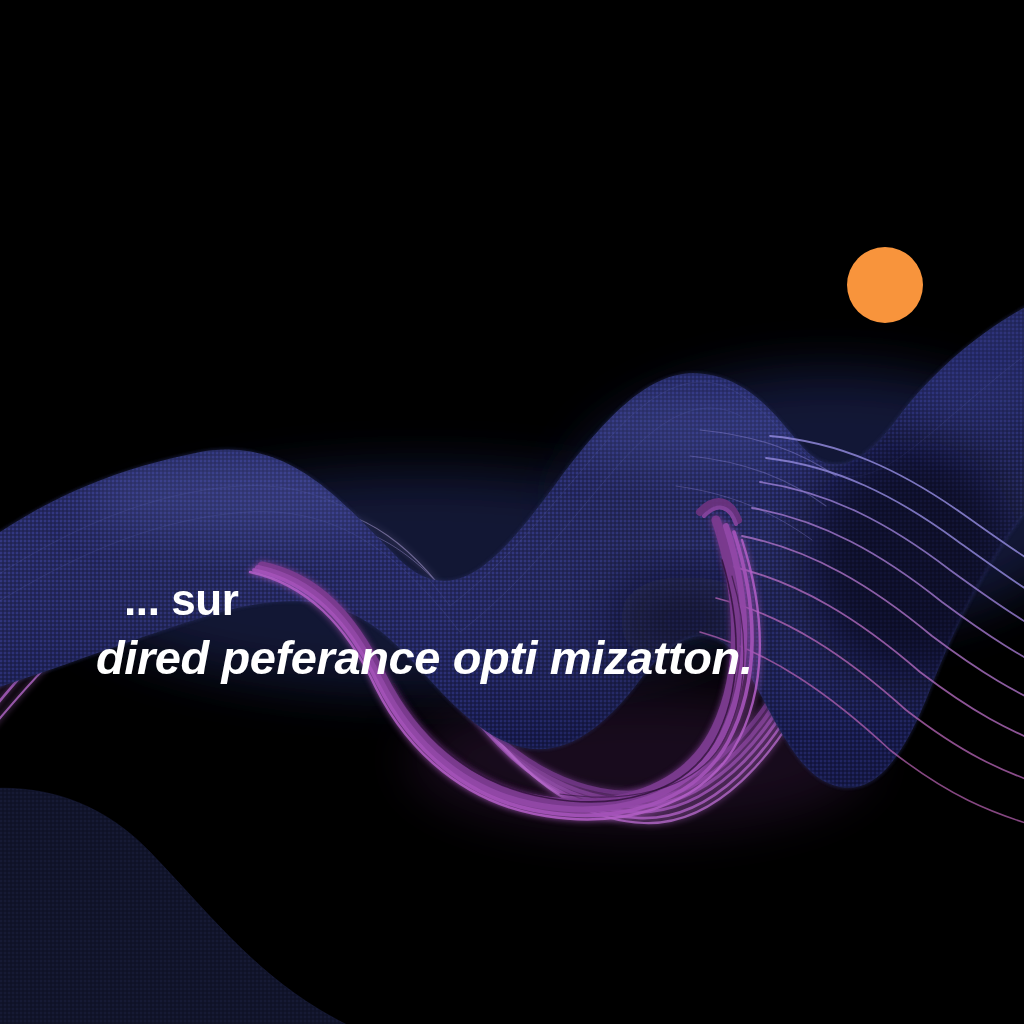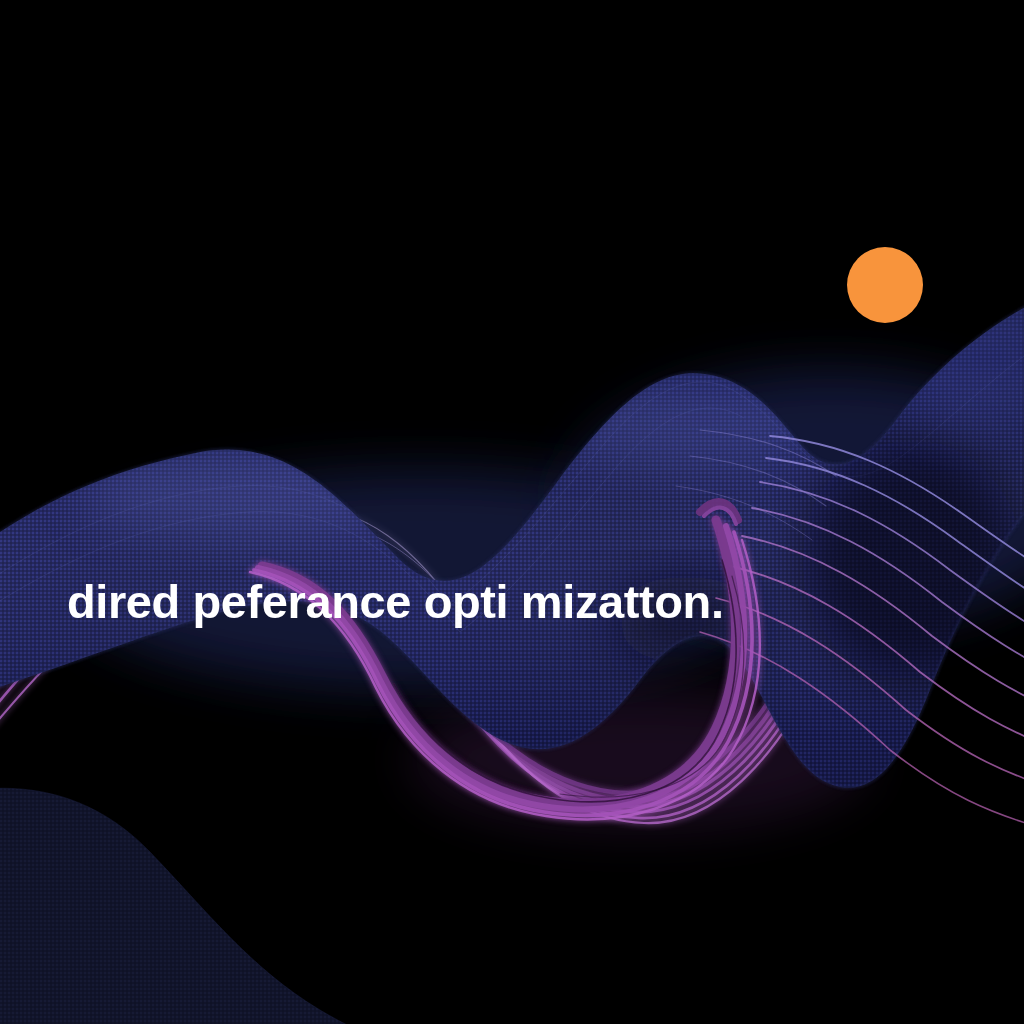--- a/index.html
+++ b/index.html
@@ -60,21 +60,22 @@
     white-space: pre;
     line-height: 1.0;
   }
   #caption-line-1 {
     font-size: 44px;
     margin-left: 124px;
     margin-bottom: 12px;
   }
   #caption-line-2 {
     font-size: 47px;
-    margin-left: 67px;
+    margin-left: 96px;
+    font-style: italic;
   }
 </style>
 </head>
 <body style="background: rgb(0, 0, 0);">
 
 <div id="canvas-root" style="background: rgb(0, 0, 0);">
 
   <svg class="layer" viewBox="0 0 1024 1024" width="1024" height="1024" preserveAspectRatio="none">
     <defs>
 
@@ -263,16 +264,17 @@
 
     <g fill="none" stroke-linecap="round" opacity="0.9">
       <path d="M 700,512 C 716,496 730,500 738,520" stroke="#6e3480" stroke-width="8"></path>
       <path d="M 704,516 C 718,502 730,506 736,524" stroke="#8b45a0" stroke-width="4"></path>
     </g>
   </svg>
 
   <div id="accent-circle" style="background: rgb(248, 148, 60); width: 76px; height: 76px; left: 847px; top: 247px;"></div>
 
   <div id="caption-block" style="color: rgb(255, 255, 255);">
+    <div class="caption-line" id="caption-line-1">... sur</div>
     <div class="caption-line" id="caption-line-2">dired peferance opti mizatton.</div>
   </div>
 
 </div>
 
 </body></html>

